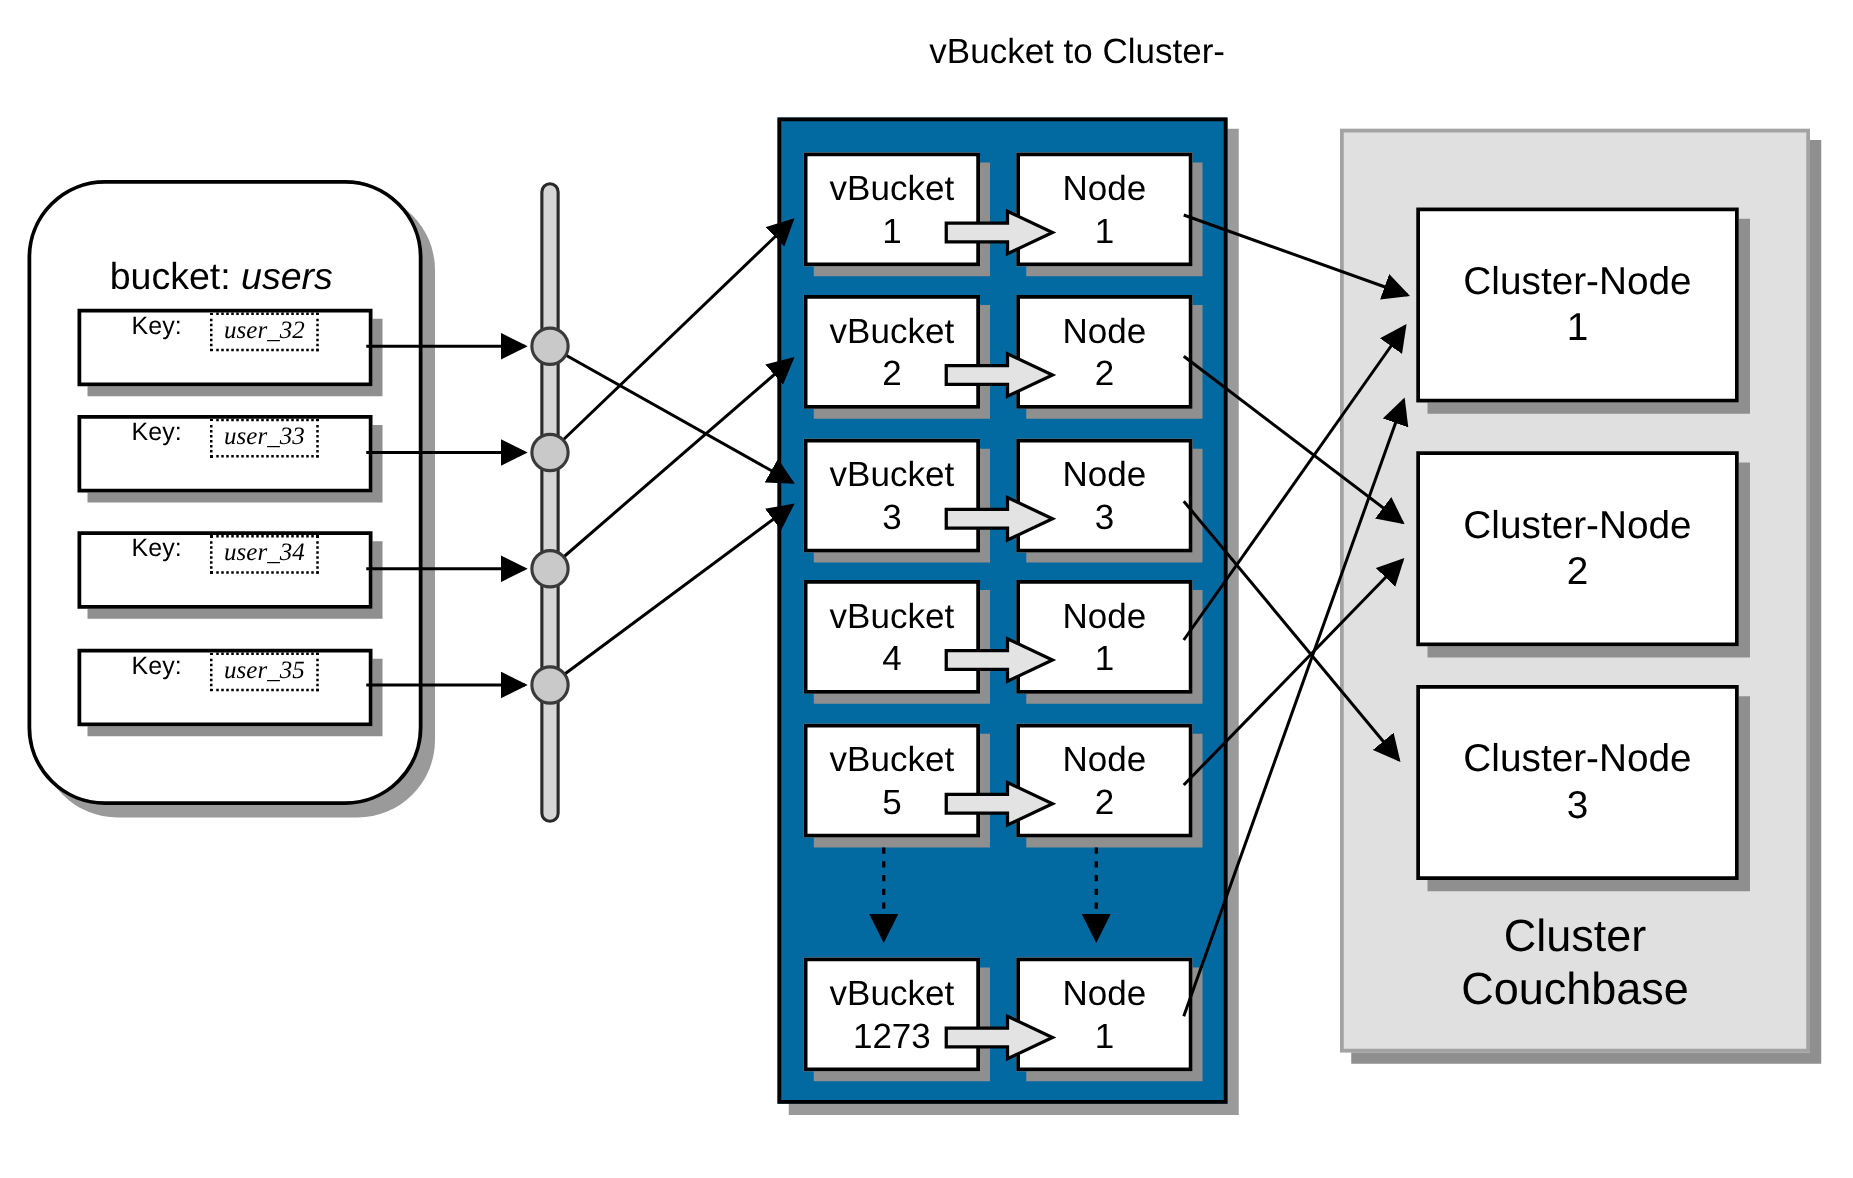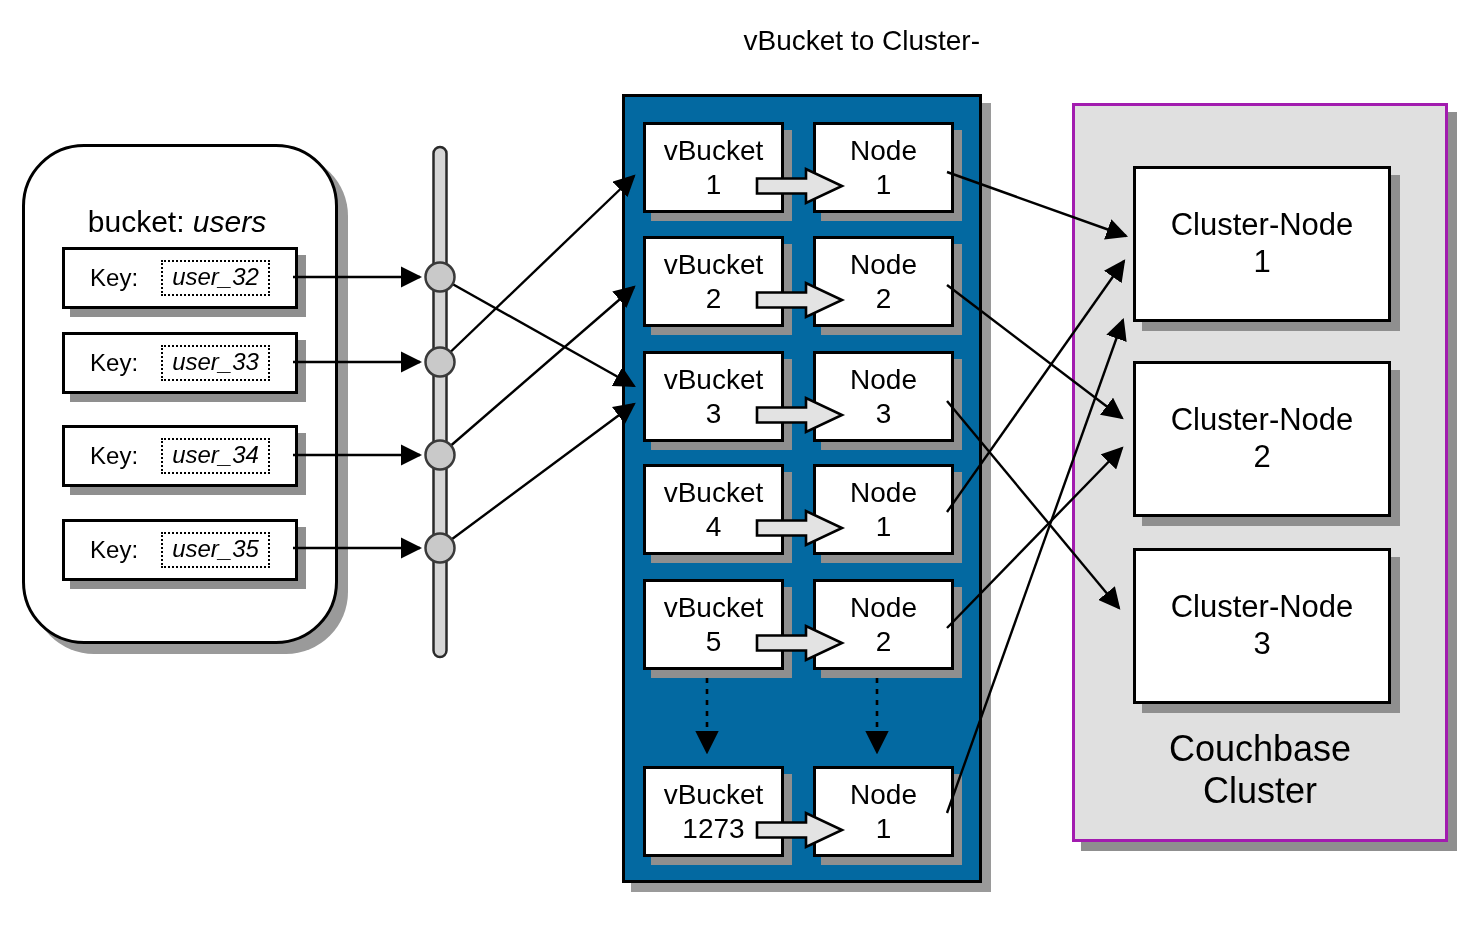--- a/index.html
+++ b/index.html
@@ -18,42 +18,42 @@
     box-shadow:10px 10px 0 #9a9a9a;
   }
   .bucket-title-wrap{left:22px;top:166px;width:310px;text-align:center;margin-top:39px;}
   .bucket-title{
     display:inline-block;font-size:30px;padding:0 4px 9px 4px;border-bottom:4px solid #000;
   }
   .bucket-title .val{font-style:italic;}
   .key-box{
     left:62px;width:230px;height:56px;background:#fff;border:3px solid #000;
     box-shadow:8px 8px 0 #8f8f8f;
-    display:flex;align-items:center;justify-content:center;gap:23px;font-size:24px;
+    display:flex;align-items:flex-start;justify-content:center;gap:23px;font-size:20px;
   }
   .key-val{
-    border:2.5px dotted #000;padding:1px 9px 3px 9px;font-style:italic;
+    border:2.5px dotted #000;padding:1px 9px 3px 9px;font-style:italic;font-family:Liberation Serif, serif;
   }
 
   
   .sec-title{font-size:28px;text-align:right;line-height:1.2;}
 
   
   .map-box{
     left:622px;top:94px;width:354px;height:783px;background:#0369a1;border:3px solid #000;
     box-shadow:9px 9px 0 #9a9a9a;
   }
   .cell{
     width:135px;height:85px;background:#fff;border:3px solid #000;
     box-shadow:8px 8px 0 #8f8f8f;font-size:28px;
   }
 
   
   .cluster-box{
-    left:1072px;top:103px;width:370px;height:733px;background:#e0e0e0;border:3px solid #a21caf;
+    left:1072px;top:103px;width:370px;height:733px;background:#e0e0e0;border:3px solid #a3a3a3;
     box-shadow:9px 9px 0 #8f8f8f;
   }
   .cn-box{
     left:58px;width:252px;height:150px;background:#fff;border:3px solid #000;
     box-shadow:9px 9px 0 #8f8f8f;font-size:31px;
   }
   .cluster-caption{left:0;top:622px;width:370px;font-size:36px;line-height:1.18;text-align:center;}
 
   svg.overlay{position:absolute;left:0;top:0;pointer-events:none;}
 </style>
@@ -157,22 +157,22 @@
     </div>
     <div class="abs cn-box ctr" style="top:255px;">
       <div class="lbl">Cluster-Node</div>
       <div class="lbl">2</div>
     </div>
     <div class="abs cn-box ctr" style="top:442px;">
       <div class="lbl">Cluster-Node</div>
       <div class="lbl">3</div>
     </div>
     <div class="abs cluster-caption">
+      <div class="lbl">Cluster</div>
       <div class="lbl">Couchbase</div>
-      <div class="lbl">Cluster</div>
     </div>
   </div>
 
   <svg class="overlay" width="1482" height="942" viewBox="0 0 1482 942">
     <defs>
       <marker id="arrow" viewBox="0 0 10 10" refX="9" refY="5" markerWidth="9" markerHeight="9" orient="auto-start-reverse">
         <path d="M0,0 L10,5 L0,10 z" fill="#000"></path>
       </marker>
     </defs>
 

